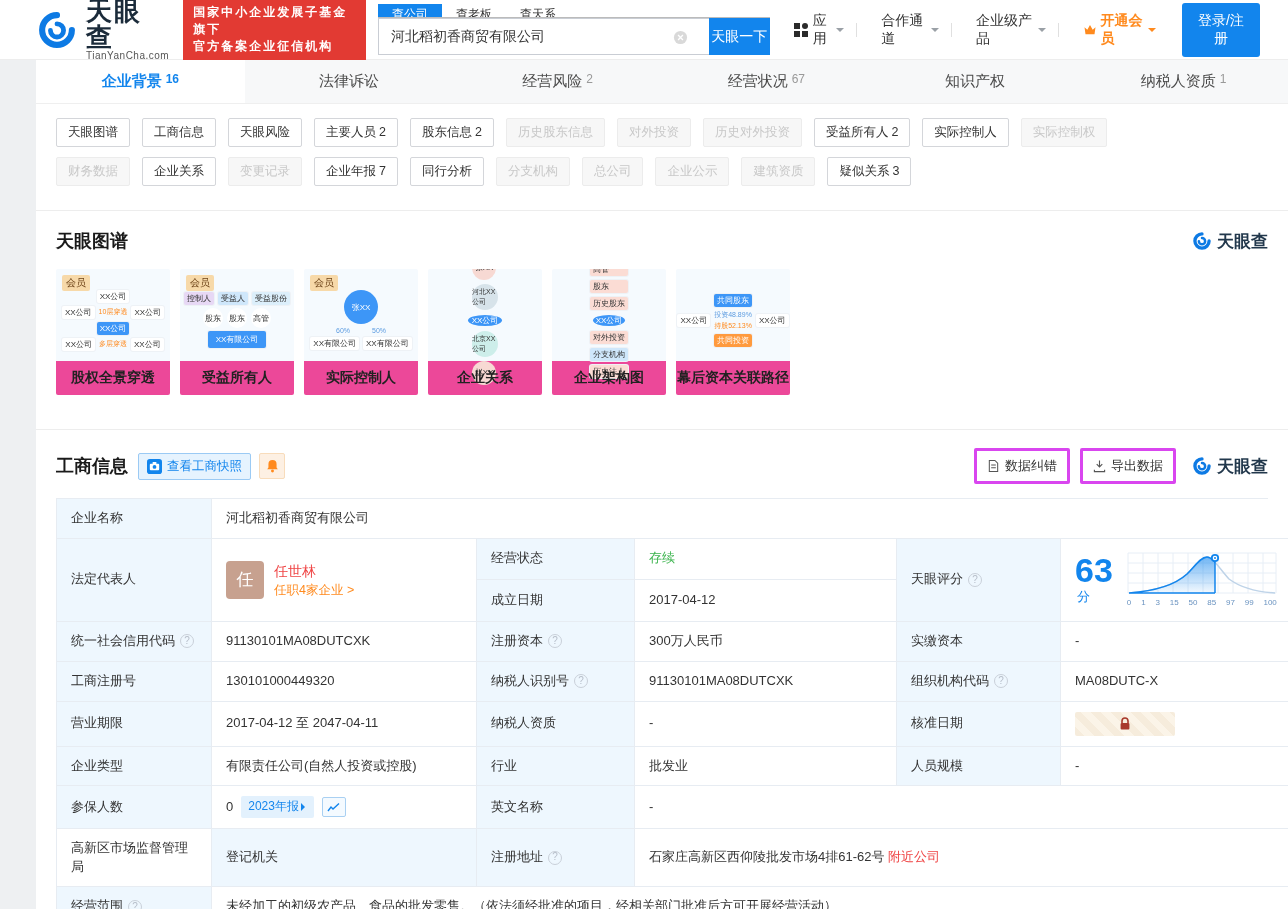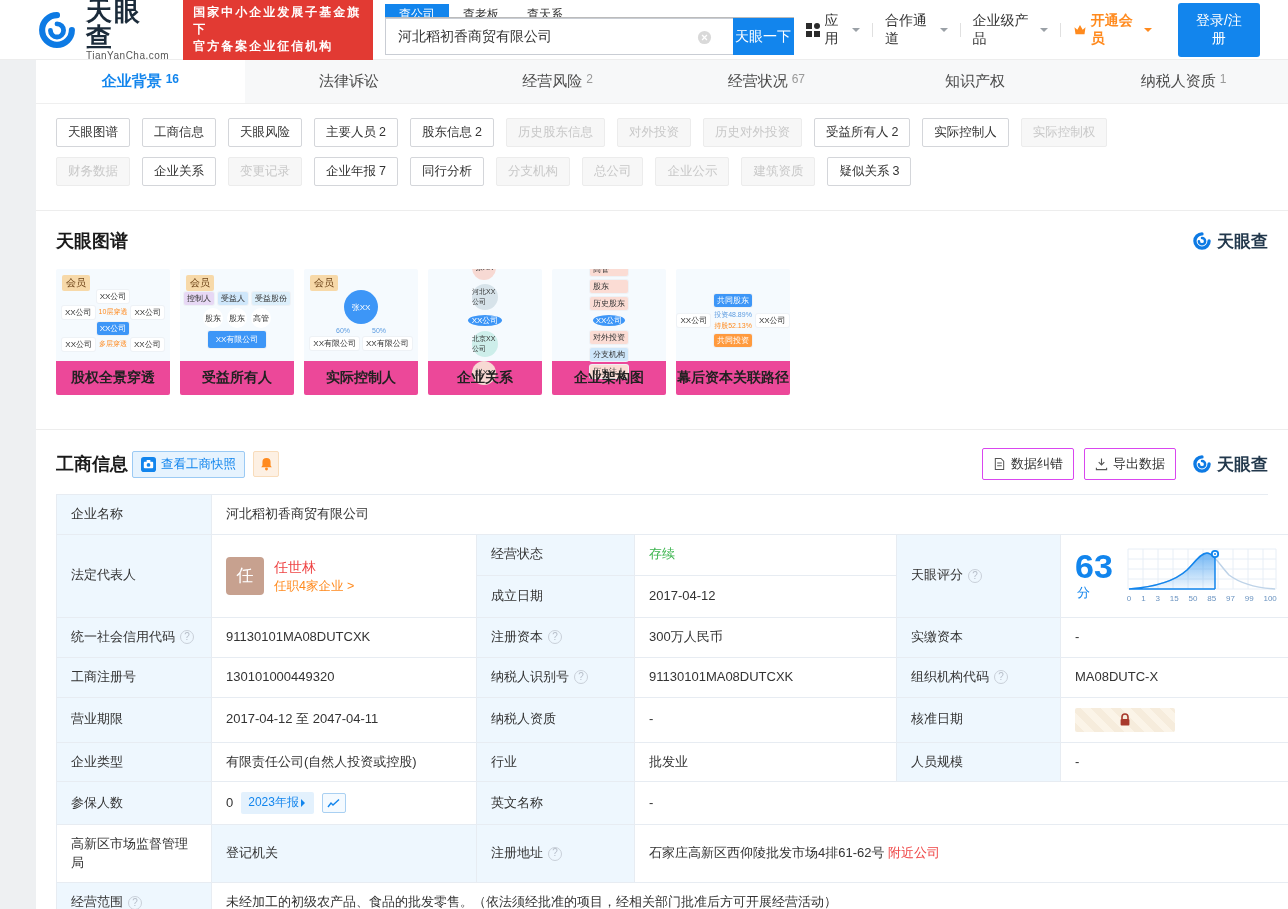--- a/index.html
+++ b/index.html
@@ -15,21 +15,21 @@
   .red-badge { margin-left:14px; background:#e23a33; color:#fff; font-size:12px; font-weight:700; padding:5px 10px; line-height:17px; letter-spacing:2px; }
   .search-wrap { margin-left:12px; width:438px; position:relative; }
   .search-tabs { display:flex; height:14px; overflow:hidden; border-bottom:1px solid #bbb; }
   .search-tab { font-size:12px; padding:3px 14px; color:#333; cursor:pointer; line-height:14px; }
   .search-tab.active { background:#1285ed; color:#fff; }
   .search-row { display:flex; margin-top:0; }
   .search-input { flex:1; height:37px; border:1px solid #c9cdd4; border-right:none; padding:0 30px 0 12px; font-size:14px; color:#333; outline:none; }
   .clear-ic { position:absolute; right:82px; top:26px; cursor:pointer; }
   .search-btn { width:61px; height:37px; background:#1285ed; color:#fff; border:none; font-size:14px; cursor:pointer; }
   .hdr-right { display:flex; align-items:center; margin-left:auto; padding-right:28px; }
-  .hm-item { display:flex; align-items:center; font-size:14px; color:#333; cursor:pointer; padding:0 12px; }
+  .hm-item { display:flex; align-items:center; font-size:14px; color:#333; cursor:pointer; padding:0 12px;margin-left:12px; }
   .hm-item .caret { width:0; height:0; border:4px solid transparent; border-top-color:#9aa0a6; margin-left:5px; margin-top:4px; }
   .hm-sep { width:1px; height:14px; background:#e0e0e0; }
   .vip { color:#ff8a1e; font-weight:700; }
   .vip .caret { border-top-color:#ff8a1e; }
   .login-btn { background:#1285ed; color:#fff; font-size:14px; border:none; border-radius:3px; padding:9px 14px; margin-left:14px; cursor:pointer; }
   .ic { display:inline-flex; align-items:center; }
 
   
   .main { margin-left:36px; background:#fff; padding-bottom:16px; }
 
@@ -72,23 +72,23 @@
   .circ.mid { width:30px; height:30px; }
   .circ.pink { background:#f7d9d3; }
   .circ.gray { background:#d7e3ea; }
   .circ.teal { background:#cdeeea; }
   .gcard-label { height:34px; background:#ec4899; display:flex; align-items:center; justify-content:center; font-size:14px; font-weight:700; color:#222; }
   .cols3 { display:flex; align-items:center; gap:5px; }
   .colv { display:flex; flex-direction:column; gap:4px; }
 
   
   .biz-head { display:flex; align-items:center; margin-bottom:14px; }
-  .snap-btn { display:flex; align-items:center; gap:5px; margin-left:4px; background:#e6f3fe; border:1px solid #9bcaf4; color:#1285ed; font-size:12.5px; padding:4px 8px; border-radius:2px; cursor:pointer; }
+  .snap-btn { display:flex; align-items:center; gap:5px; margin-left:10px; background:#e6f3fe; border:1px solid #9bcaf4; color:#1285ed; font-size:12.5px; padding:4px 8px; border-radius:2px; cursor:pointer; }
   .bell-btn { display:flex; align-items:center; justify-content:center; width:26px; height:26px; background:#fdf0e3; border:1px solid #f8dcbb; border-radius:2px; margin-left:8px; cursor:pointer; }
-  .act-btn { display:flex; align-items:center; gap:5px; background:#fff; border:1px solid #d946ef; border-radius:2px; color:#333; font-size:13px; padding:6px 10px; margin-left:10px; cursor:pointer; }
+  .act-btn { display:flex; align-items:center; gap:5px; background:#fff; border:3px solid #d946ef; border-radius:2px; color:#333; font-size:13px; padding:6px 10px; margin-left:10px; cursor:pointer; }
   .acts { margin-left:auto; display:flex; align-items:center; }
   .biz-head .wm { margin-left:16px; }
 
   .btable { border:1px solid #e7ecf2; border-right:none; border-bottom:none; display:grid; grid-template-columns:155px 265px 158px 262px 164px 1fr; font-size:13px; color:#333; }
   .c { border-right:1px solid #e7ecf2; border-bottom:1px solid #e7ecf2; padding:10px 14px; display:flex; align-items:center; min-height:39px; line-height:1.45; }
   .lab { background:#eef7fe; color:#333; }
   .sp5 { grid-column:span 5; }
   .sp3 { grid-column:span 3; }
   .sp2 { grid-column:span 2; }
   .tall { min-height:82px; }

